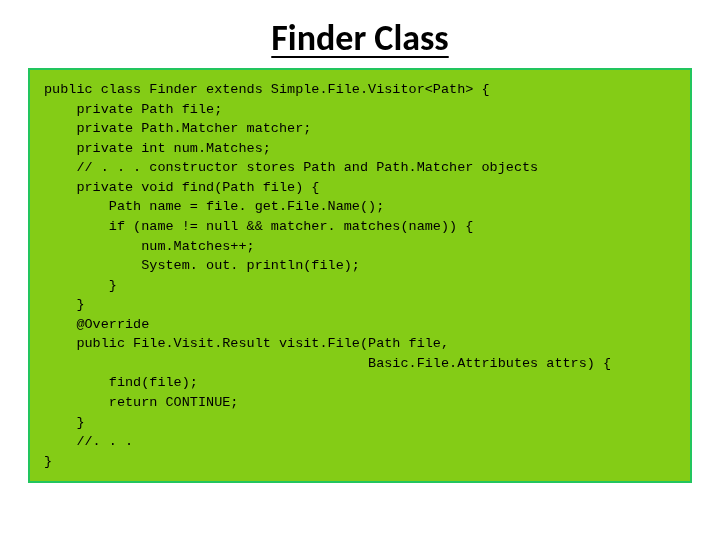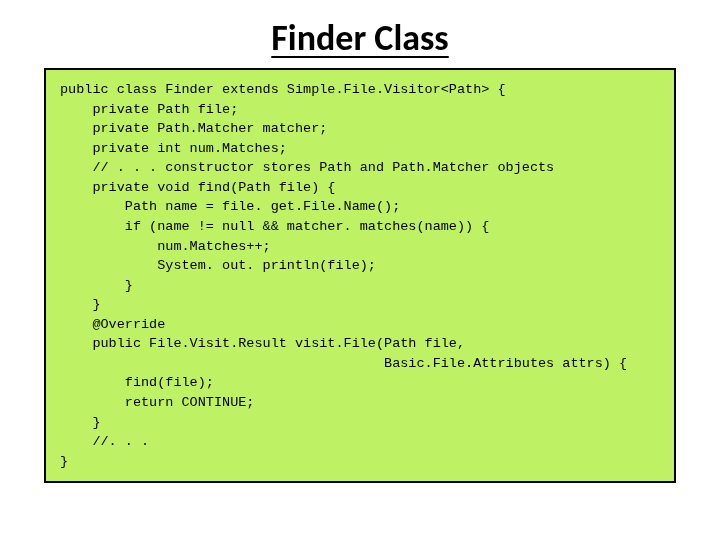--- a/index.html
+++ b/index.html
@@ -21,24 +21,24 @@
     text-align: center;
     font-size: 36px;
     font-weight: 700;
     color: #000;
     margin: 0 0 8px 0;
     text-decoration: underline;
     text-decoration-thickness: 2px;
     text-underline-offset: 6px;
   }
   .code-box {
-    margin: 0 44px;
-    border: 2px solid #000000;
+    margin: 0 28px;
+    border: 2px solid #22c55e;
     padding: 10px 14px 10px 14px;
-    background: #bef264;
+    background: #84cc16;
   }
   pre.code {
     margin: 0;
     font-family: "Courier New", Courier, monospace;
     font-size: 13.5px;
     line-height: 1.45;
     white-space: pre;
     color: #000;
   }
 </style>

